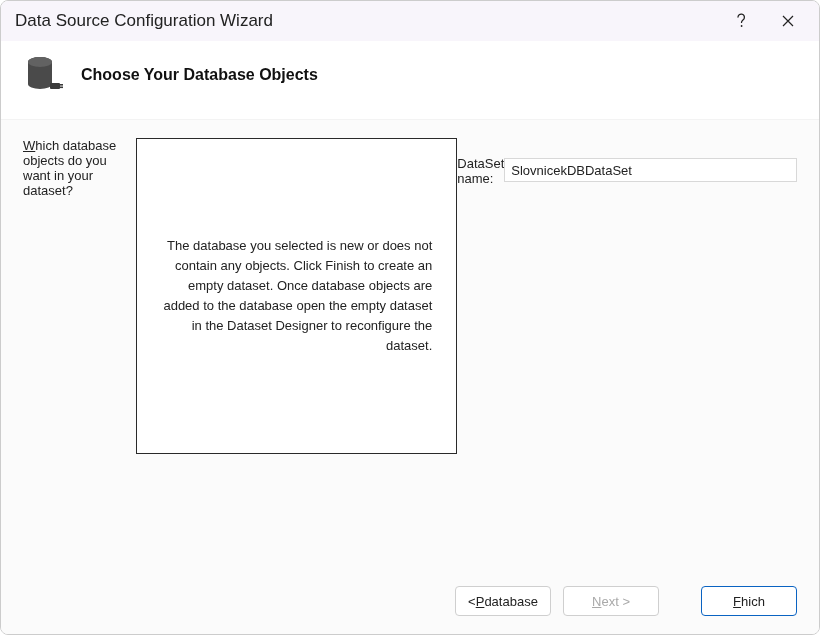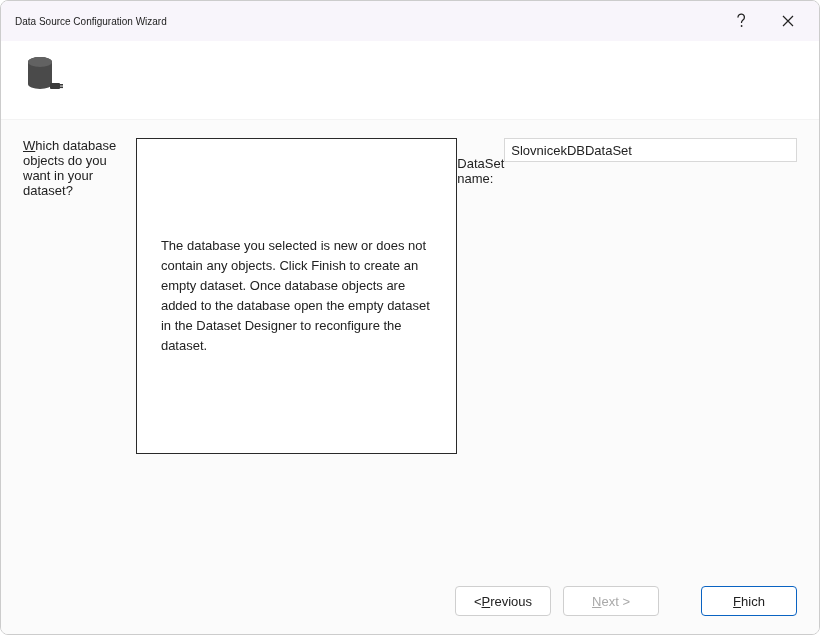--- a/index.html
+++ b/index.html
@@ -1,30 +1,30 @@
 <!DOCTYPE html>
 <html><head>
   <meta charset="utf-8">
   <style>
     * { box-sizing: border-box; margin: 0; padding: 0; }
     html, body { width: 820px; height: 635px; overflow: hidden; font-family: "Segoe UI", Arial, sans-serif; background: #fff; }
     .window { width: 820px; height: 635px; border: 1px solid #ccc; border-radius: 8px; display: flex; flex-direction: column; background: #fff; overflow: hidden; }
-    .titlebar { height: 40px; background: #f8f5fb; display: flex; align-items: center; padding: 0 8px 0 14px; font-size: 10px; color: #222; }
+    .titlebar { height: 40px; background: #f8f5fb; display: flex; align-items: center; padding: 0 8px 0 14px; font-size: 17px; color: #222; }
     .titlebar .title { flex: 1; }
     .titlebar .tb-btn { width: 46px; height: 40px; display: flex; align-items: center; justify-content: center; color: #333; }
     .header { background: #fff; padding: 14px 24px 24px 24px; display: flex; align-items: center; border-bottom: 1px solid #f3f3f3; }
     .header .icon-wrap { width: 56px; display: flex; align-items: flex-start; }
     .header h1 { font-size: 16px; font-weight: 700; color: #111; }
     .content { flex: 1; background: #fbfbfb; padding: 18px 22px 8px 22px; display: flex; }
     .q-label { font-size: 13px; color: #222; margin-bottom: 6px; }
     .q-label .ul { text-decoration: underline; }
     .objects-box { border: 1px solid #2a2a2a; background: #fff; height: 316px; display: flex; align-items: center; justify-content: center; padding: 24px; }
-    .objects-msg { text-align: left; font-size: 13px; color: #222; line-height: 1.55; max-width: 740px; }
+    .objects-msg { text-align: right; font-size: 13px; color: #222; line-height: 1.55; max-width: 740px; }
     .ds-label { font-size: 13px; color: #222; margin-top: 18px; margin-bottom: 4px; }
-    .ds-input { width: 100%; height: 24px; border: 1px solid #d8d8d8; background: #fff; font-size: 13px; padding: 8px 6px; color: #222; font-family: inherit; outline: none; }
+    .ds-input { width: 100%; height: 24px; border: 1px solid #d8d8d8; background: #fff; font-size: 13px; padding: 8px 6px; color: #222; font-family: inherit; outline: none; margin-top: 20px; }
     .footer { height: 66px; background: #fbfbfb; display: flex; align-items: center; justify-content: flex-end; gap: 12px; padding: 0 22px; }
     .btn { min-width: 96px; height: 30px; border: 1px solid #cfcfcf; background: #fff; border-radius: 4px; font-size: 13px; color: #222; display: flex; align-items: center; justify-content: center; font-family: inherit; }
     .btn.disabled { color: #a9a9a9; }
     .btn.primary { border: 1px solid #0a63c2; }
     .btn .ul { text-decoration: underline; }
     .gap { width: 18px; }
   </style>
 </head>
 <body>
 
@@ -49,38 +49,39 @@
     <div class="icon-wrap">
       <svg width="44" height="40" viewBox="0 0 44 40">
         <ellipse cx="15" cy="7" rx="12" ry="5" fill="#4a4a4a"></ellipse>
         <path d="M3 7 v22 a12 5 0 0 0 24 0 V7" fill="#4a4a4a"></path>
         <ellipse cx="15" cy="7" rx="12" ry="5" fill="#626262"></ellipse>
         <rect x="25" y="28" width="10" height="6" rx="1" fill="#3a3a3a"></rect>
         <rect x="34" y="29" width="4" height="1.6" fill="#3a3a3a"></rect>
         <rect x="34" y="31.5" width="4" height="1.6" fill="#3a3a3a"></rect>
       </svg>
     </div>
+    <h1>Choose Your Database Objects</h1>
   </div>
 
   <div class="content">
     <div class="q-label"><span class="ul">W</span><span>hich database objects do you want in your dataset?</span></div>
 
     <div class="objects-box">
       <div class="objects-msg">The database you selected is new or does not contain any objects. Click Finish to create an empty dataset. Once database objects are added to the database open the empty dataset in the Dataset Designer to reconfigure the dataset.</div>
     </div>
 
     <div class="ds-label"><span class="ul">D</span><span>ataSet name:</span></div>
     <input class="ds-input" type="text" value="SlovnicekDBDataSet" style="">
   </div>
 
   <div class="footer">
     <button class="btn">
         <span>&lt; </span>
         <span class="ul">P</span>
-        <span>revious</span>
+        <span>database</span>
       </button>
     <button class="btn disabled">
         <span class="ul">N</span>
         <span>ext &gt;</span>
       </button>
     <div class="gap"></div>
     <button class="btn primary">
         <span class="ul">F</span>
         <span>hich</span>
       </button>

